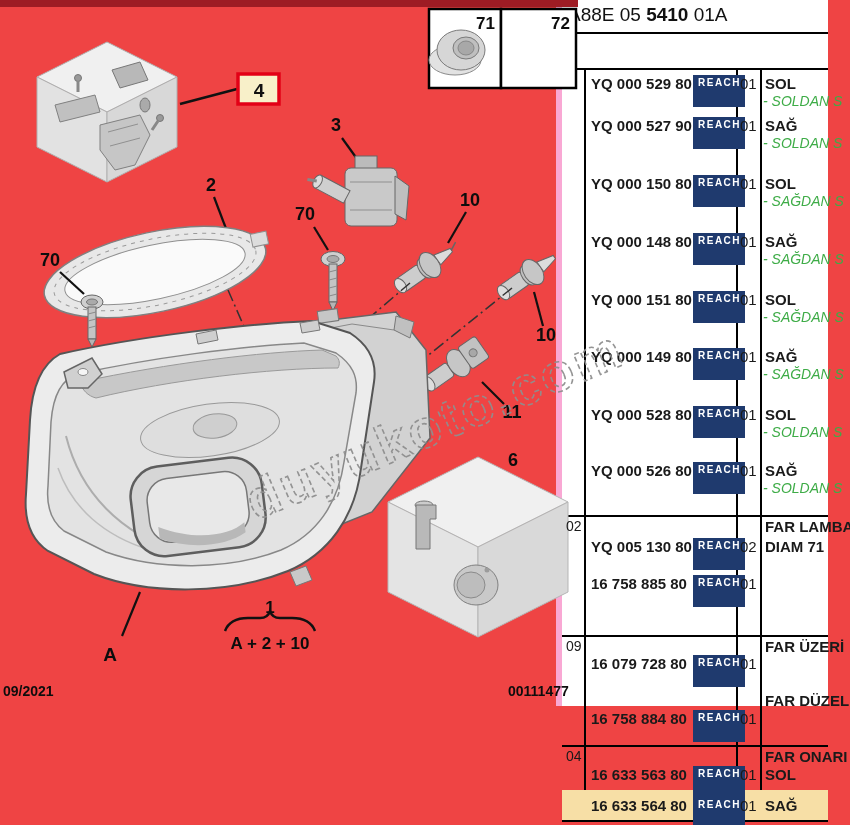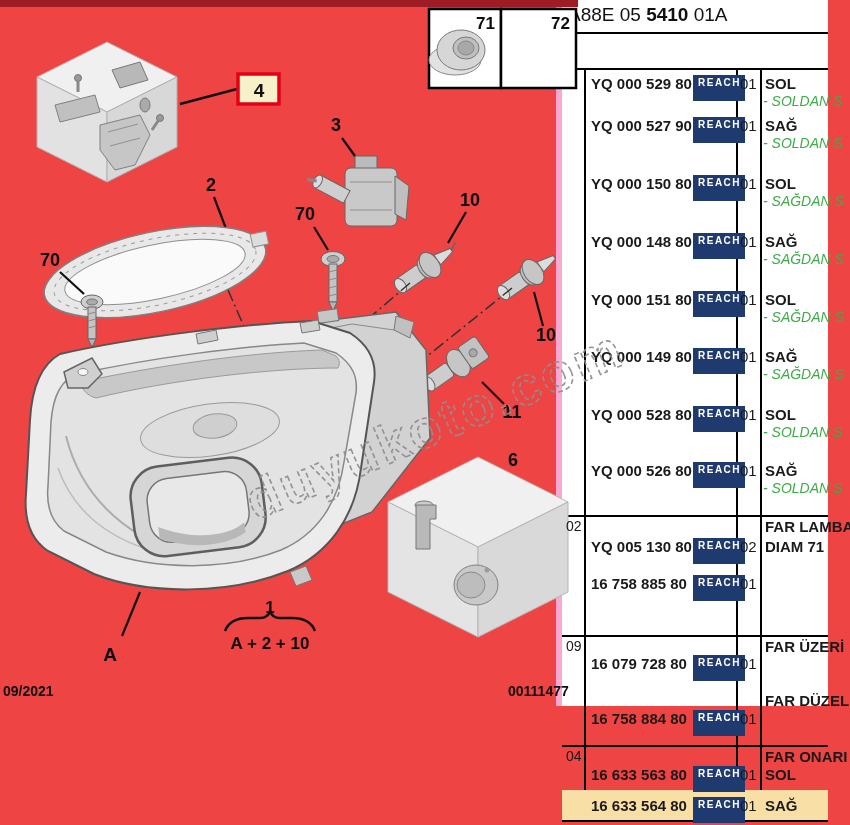--- a/index.html
+++ b/index.html
@@ -10,21 +10,21 @@
   
   #rightpanel{position:absolute;left:556px;top:0;width:272px;height:706px;
               border-left:6px solid #f9a8d4;box-sizing:border-box;background:#fff;}
   .hdrcode{position:absolute;left:6px;top:4px;font-size:19px;white-space:pre;color:#111;}
   .hdrcode .b{font-weight:bold;}
   .hline{position:absolute;left:0;right:0;height:2px;background:#000;}
   .vline{position:absolute;top:68px;height:754px;width:2px;background:#000;}
   .prow{position:absolute;left:0;right:0;height:20px;z-index:2;}
   .part{position:absolute;left:29px;top:0;font-size:15px;font-weight:bold;white-space:nowrap;}
   .badge{position:absolute;left:131px;top:0;background:#1f3a6e;color:#fff;
-         font-size:10px;font-weight:bold;letter-spacing:1.5px;padding:2px 4px 12px 5px;
+         font-size:10px;font-weight:bold;letter-spacing:1.5px;padding:2px 4px 18px 5px;
          line-height:12px;white-space:nowrap;}
   .qty{position:absolute;left:178px;top:0;font-size:15px;white-space:nowrap;}
   .desc{position:absolute;left:203px;top:0;font-size:15px;font-weight:bold;white-space:nowrap;}
   .sub{position:absolute;left:201px;font-size:14px;font-style:italic;color:#3eac47;
        white-space:nowrap;z-index:2;}
   .item{position:absolute;left:4px;font-size:14px;z-index:2;}
   .deschead{position:absolute;left:203px;font-size:15px;font-weight:bold;white-space:nowrap;z-index:2;}
   #hl-row{position:absolute;left:0;right:0;top:790px;height:30px;background:#f7dfa6;z-index:1;}
 
   

